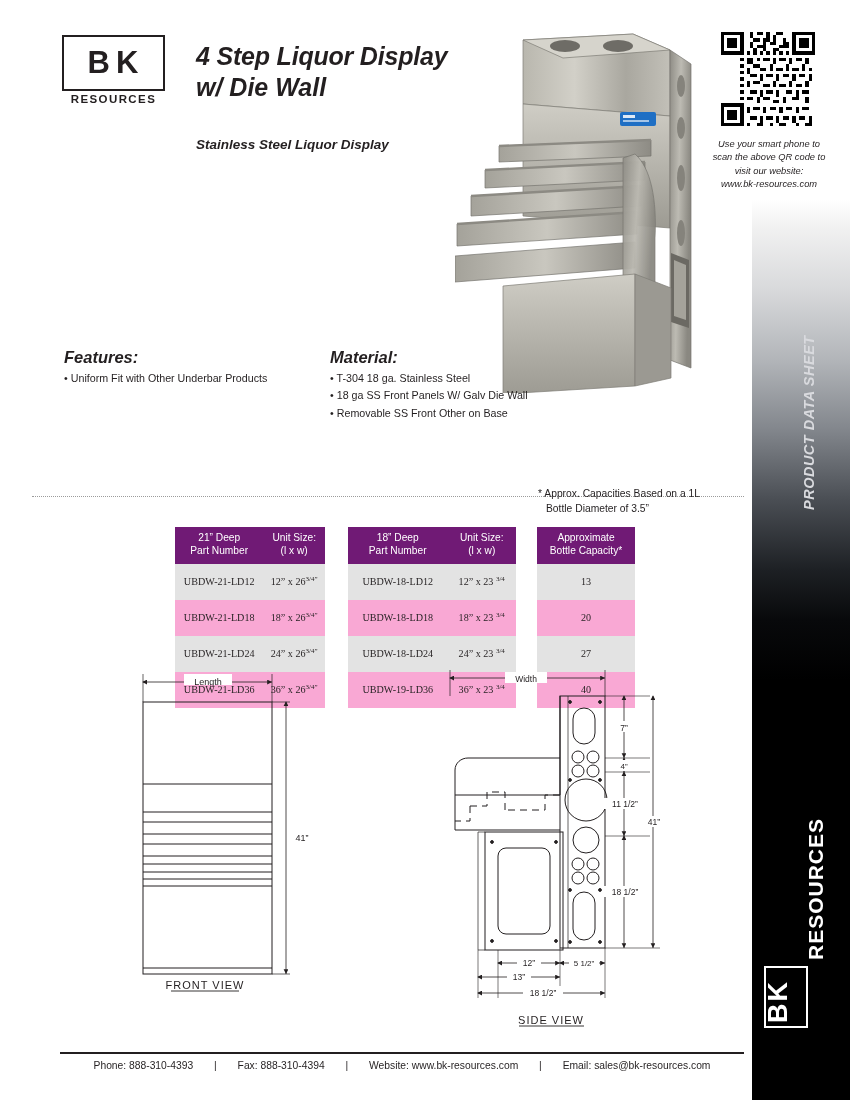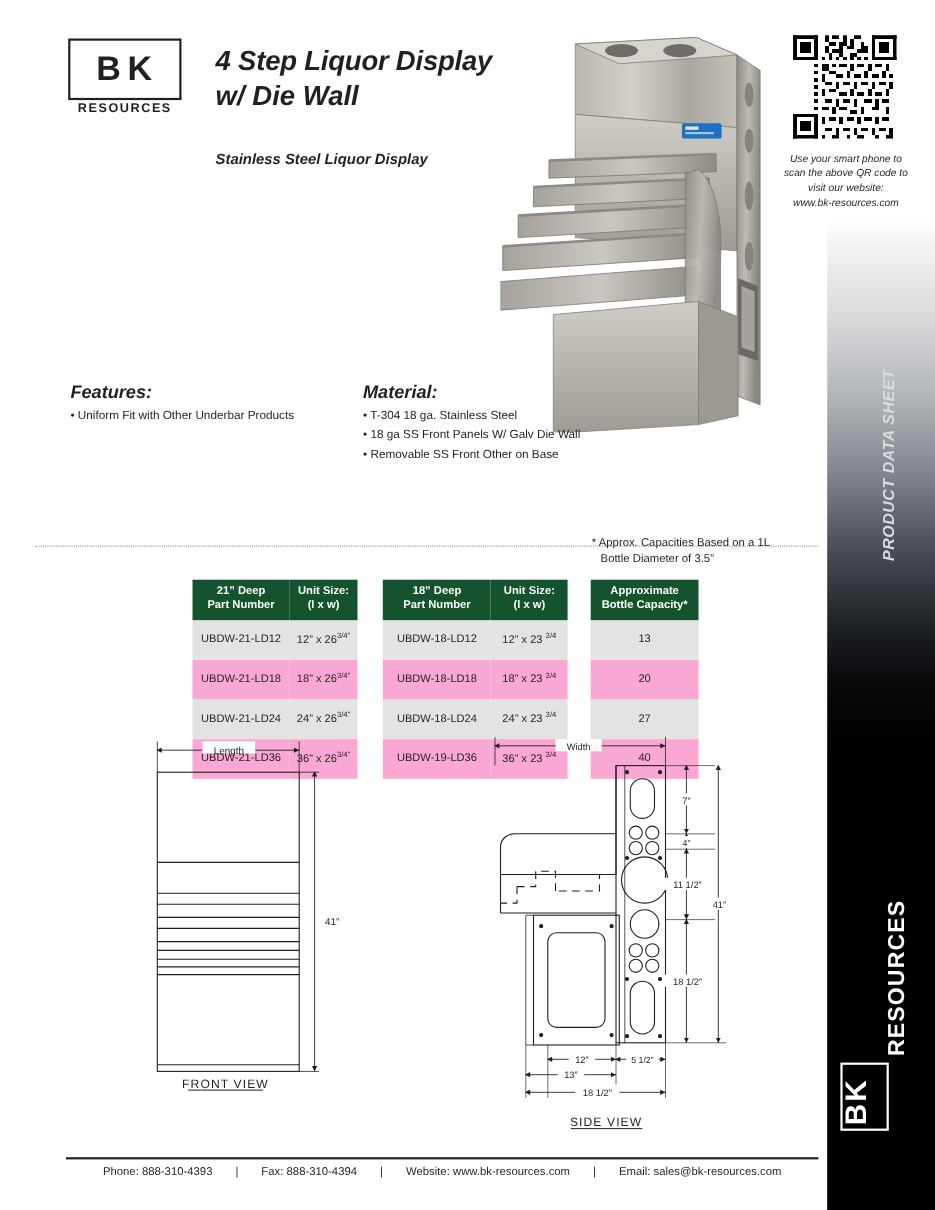--- a/index.html
+++ b/index.html
@@ -122,27 +122,27 @@
   
   .footnote {
     position: absolute; left: 538px; top: 487px; width: 200px;
     font-size: 10.3px; color: #231f20; line-height: 1.45;
   }
   .footnote .ind { display: block; padding-left: 8px; }
 
   
   .tbl { position: absolute; border-collapse: collapse; }
   .tbl th {
-    background: #14532d; color: #ffffff;
-    font-size: 10.2px; font-weight: bold; text-align: center;
+    background: #701a75; color: #ffffff;
+    font-size: 10.2px; font-weight: normal; text-align: center;
     padding: 5px 4px 6px 4px; line-height: 1.25;
   }
   .tbl td {
     font-size: 10.1px; color: #231f20; text-align: center;
-    padding: 5px 4px; height: 36px;
+    padding: 5px 4px; height: 36px; font-family: Liberation Serif, serif;
   }
   .tbl tr.shade td { background: #e3e3e3; }
   .tbl tr.plain td { background: #f9a8d4; }
   .frac { font-size: 7px; vertical-align: super; }
   .t1 { left: 175px; top: 527px; width: 150px; }
   .t2 { left: 348px; top: 527px; width: 168px; }
   .t3 { left: 537px; top: 527px; width: 98px; }
   .t1 td:nth-child(1), .t2 td:nth-child(1) { text-align: center; }
 
   

